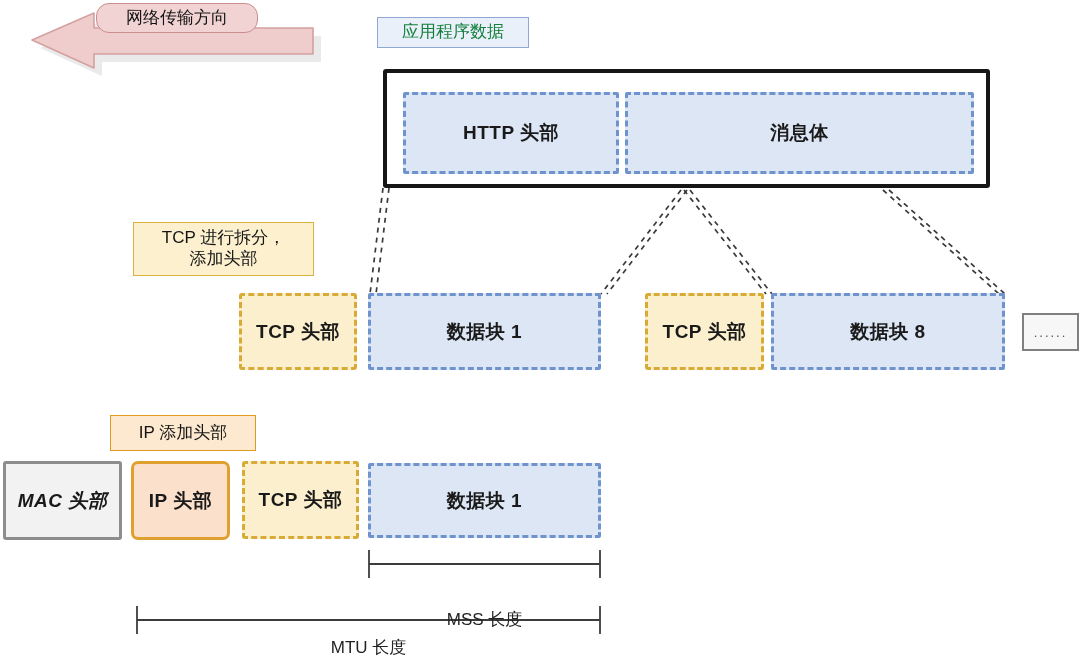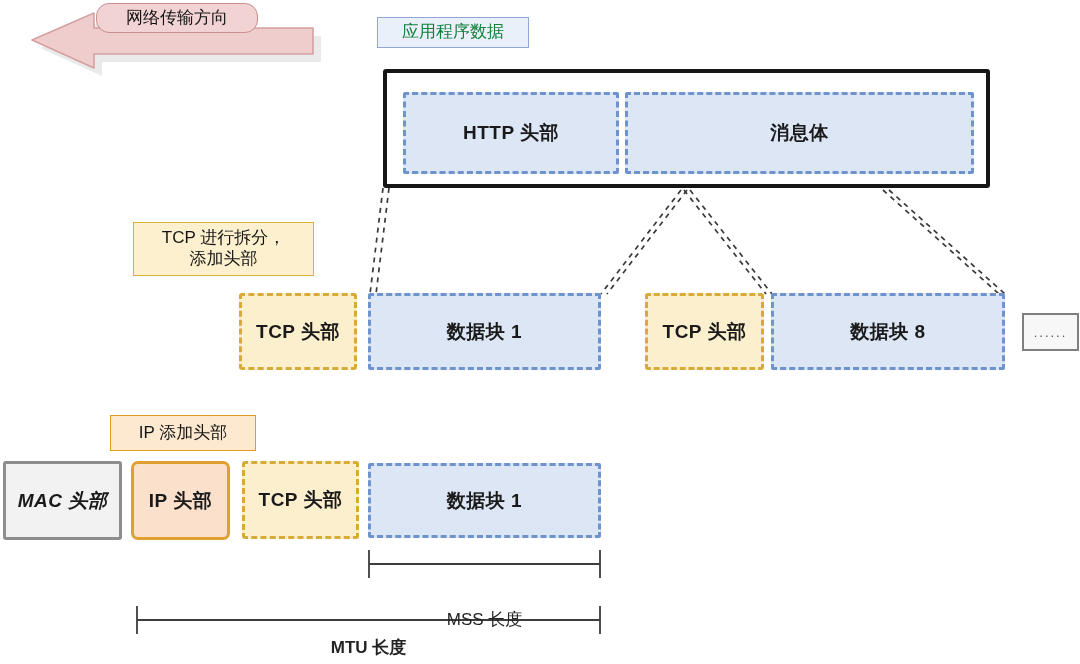--- a/index.html
+++ b/index.html
@@ -185,13 +185,13 @@
 <div class="abs blk yellow-dash" style="left:242px; top:461px; width:117px; height:78px;">
   <span>TCP 头部</span>
 </div>
 
 <div class="abs blk blue-dash" style="left:368px; top:463px; width:233px; height:75px;">
   <span>数据块 1</span>
 </div>
 
 <div class="abs meas-label" style="left:369px; top:580px; width:231px;margin-top:28px;">MSS 长度</div>
 
-<div class="abs meas-label" style="left:137px; top:636px; width:463px;font-weight:bold;">MTU 长度</div>
+<div class="abs meas-label" style="left:137px; top:636px; width:463px;">MTU 长度</div>
 
 </body></html>

